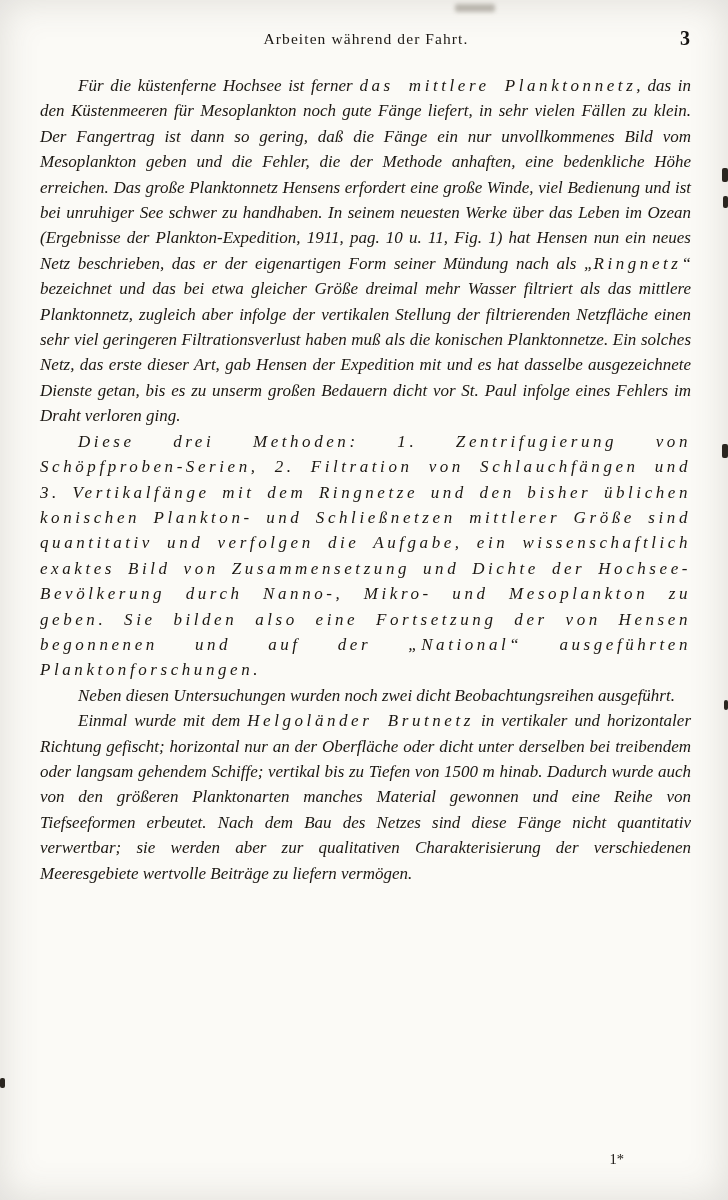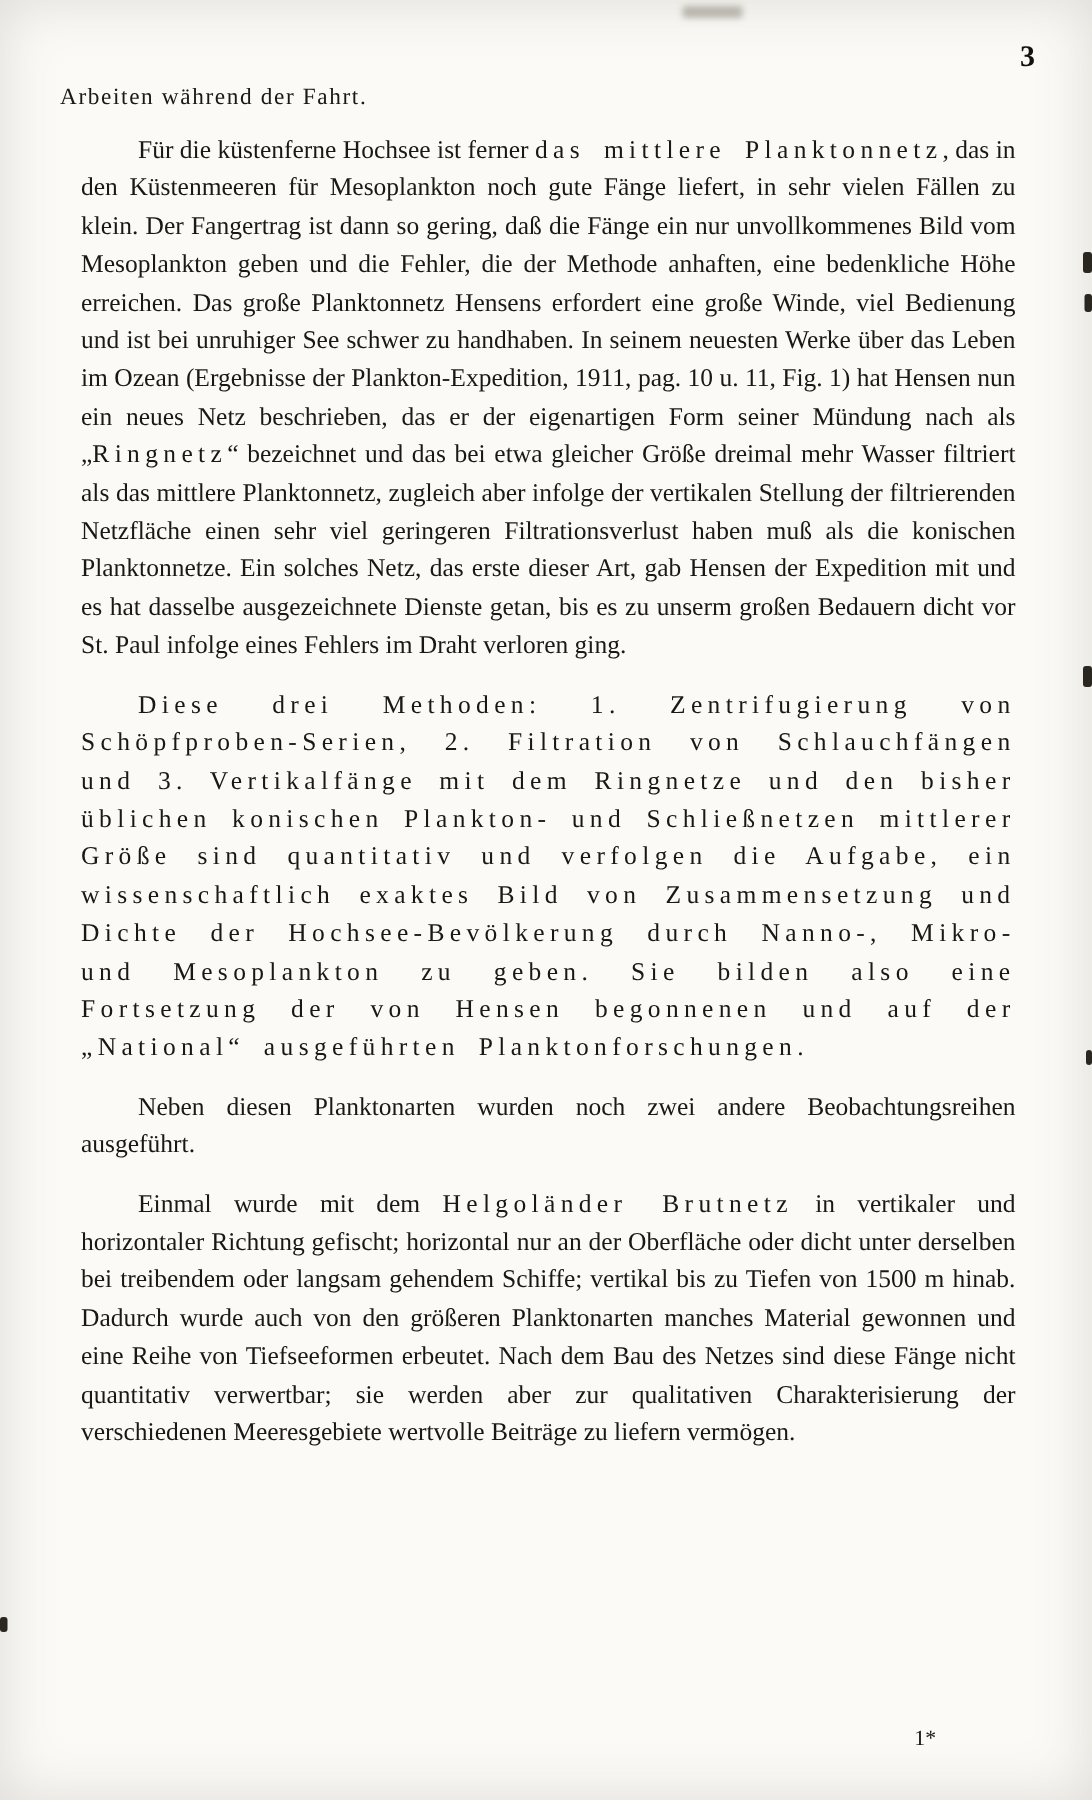--- a/index.html
+++ b/index.html
@@ -15,43 +15,42 @@
     color: #181410;
     overflow: hidden;
     box-shadow: inset 0 0 38px rgba(90,85,75,0.18);
   }
   .header {
     position: absolute;
     top: 30px; left: 40px; right: 36px;
     height: 26px;
   }
   .running-title {
-    text-align: left;
+    text-align: center;
     font-size: 15.5px;
     letter-spacing: 0.07em;
     color: #1c1814;
-    margin-top: 26px;
   }
   .page-number {
     position: absolute;
     right: 2px; top: -3px;
     font-size: 20px;
     font-weight: bold;
     color: #141210;
   }
   .text-block {
     position: absolute;
     top: 73px; left: 40px;
     width: 651px;
     font-size: 17px;
     line-height: 25.4px;
     text-align: justify;
     color: #1b1712;
   }
-  p.para { margin: 14px; text-indent: 38px; }
+  p.para { margin: 0; text-indent: 38px; font-style: italic; }
   .sperr { letter-spacing: 0.21em; word-spacing: 0.28em; }
   .signature {
     position: absolute;
     right: 104px; bottom: 32px;
     font-size: 14.5px;
     color: #17130f;
   }
   .artifact {
     position: absolute;
     background: #2a2620;
@@ -77,19 +76,19 @@
   <div class="artifact" style="left:0px; top:1078px; width:5px; height:10px;"></div>
 
   <div class="header">
     <div class="running-title">Arbeiten während der Fahrt.</div>
     <div class="page-number">3</div>
   </div>
 
   <div class="text-block">
       <p class="para"><span class="norm">Für die küstenferne Hochsee ist ferner </span><span class="sperr">das mittlere Planktonnetz</span><span class="norm">, das in den Küstenmeeren für Mesoplankton noch gute Fänge liefert, in sehr vielen Fällen zu klein.  Der Fangertrag ist dann so gering, daß die Fänge ein nur unvollkommenes Bild vom Mesoplankton geben und die Fehler, die der Methode anhaften, eine bedenkliche Höhe erreichen.  Das große Planktonnetz Hensens erfordert eine große Winde, viel Bedienung und ist bei unruhiger See schwer zu handhaben.  In seinem neuesten Werke über das Leben im Ozean (Ergebnisse der Plankton-Expedition, 1911, pag. 10 u. 11, Fig. 1) hat Hensen nun ein neues Netz beschrieben, das er der eigenartigen Form seiner Mündung nach als „</span><span class="sperr">Ringnetz</span><span class="norm">“ bezeichnet und das bei etwa gleicher Größe dreimal mehr Wasser filtriert als das mittlere Planktonnetz, zugleich aber infolge der vertikalen Stellung der filtrierenden Netzfläche einen sehr viel geringeren Filtrationsverlust haben muß als die konischen Planktonnetze.  Ein solches Netz, das erste dieser Art, gab Hensen der Expedition mit und es hat dasselbe ausgezeichnete Dienste getan, bis es zu unserm großen Bedauern dicht vor St. Paul infolge eines Fehlers im Draht verloren ging.</span></p>
       <p class="para"><span class="sperr">Diese drei Methoden: 1. Zentrifugierung von Schöpfproben-Serien, 2. Filtration von Schlauchfängen und 3. Vertikalfänge mit dem Ringnetze und den bisher üblichen konischen Plankton- und Schließnetzen mittlerer Größe sind quantitativ und verfolgen die Aufgabe, ein wissenschaftlich exaktes Bild von Zusammensetzung und Dichte der Hochsee-Bevölkerung durch Nanno-, Mikro- und Mesoplankton zu geben.  Sie bilden also eine Fortsetzung der von Hensen begonnenen und auf der „National“ ausgeführten Planktonforschungen.</span></p>
-      <p class="para"><span class="norm">Neben diesen Planktonarten wurden noch zwei andere Beobachtungsreihen ausgeführt.</span></p>
+      <p class="para"><span class="norm">Neben diesen Untersuchungen wurden noch zwei dicht Beobachtungsreihen ausgeführt.</span></p>
       <p class="para"><span class="norm">Einmal wurde mit dem </span><span class="sperr">Helgoländer Brutnetz</span><span class="norm"> in vertikaler und horizontaler Richtung gefischt; horizontal nur an der Oberfläche oder dicht unter derselben bei treibendem oder langsam gehendem Schiffe; vertikal bis zu Tiefen von 1500 m hinab.  Dadurch wurde auch von den größeren Planktonarten manches Material gewonnen und eine Reihe von Tiefseeformen erbeutet.  Nach dem Bau des Netzes sind diese Fänge nicht quantitativ verwertbar; sie werden aber zur qualitativen Charakterisierung der verschiedenen Meeresgebiete wertvolle Beiträge zu liefern vermögen.</span></p>
     </div>
 
   <div class="signature">1*</div>
 
 </div>
 
 </body></html>

